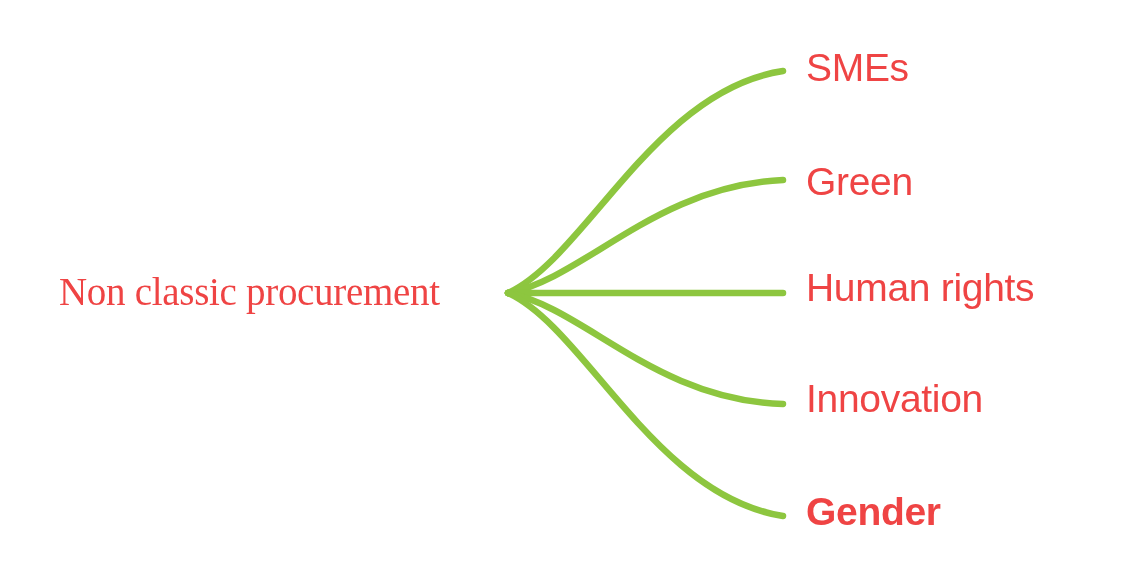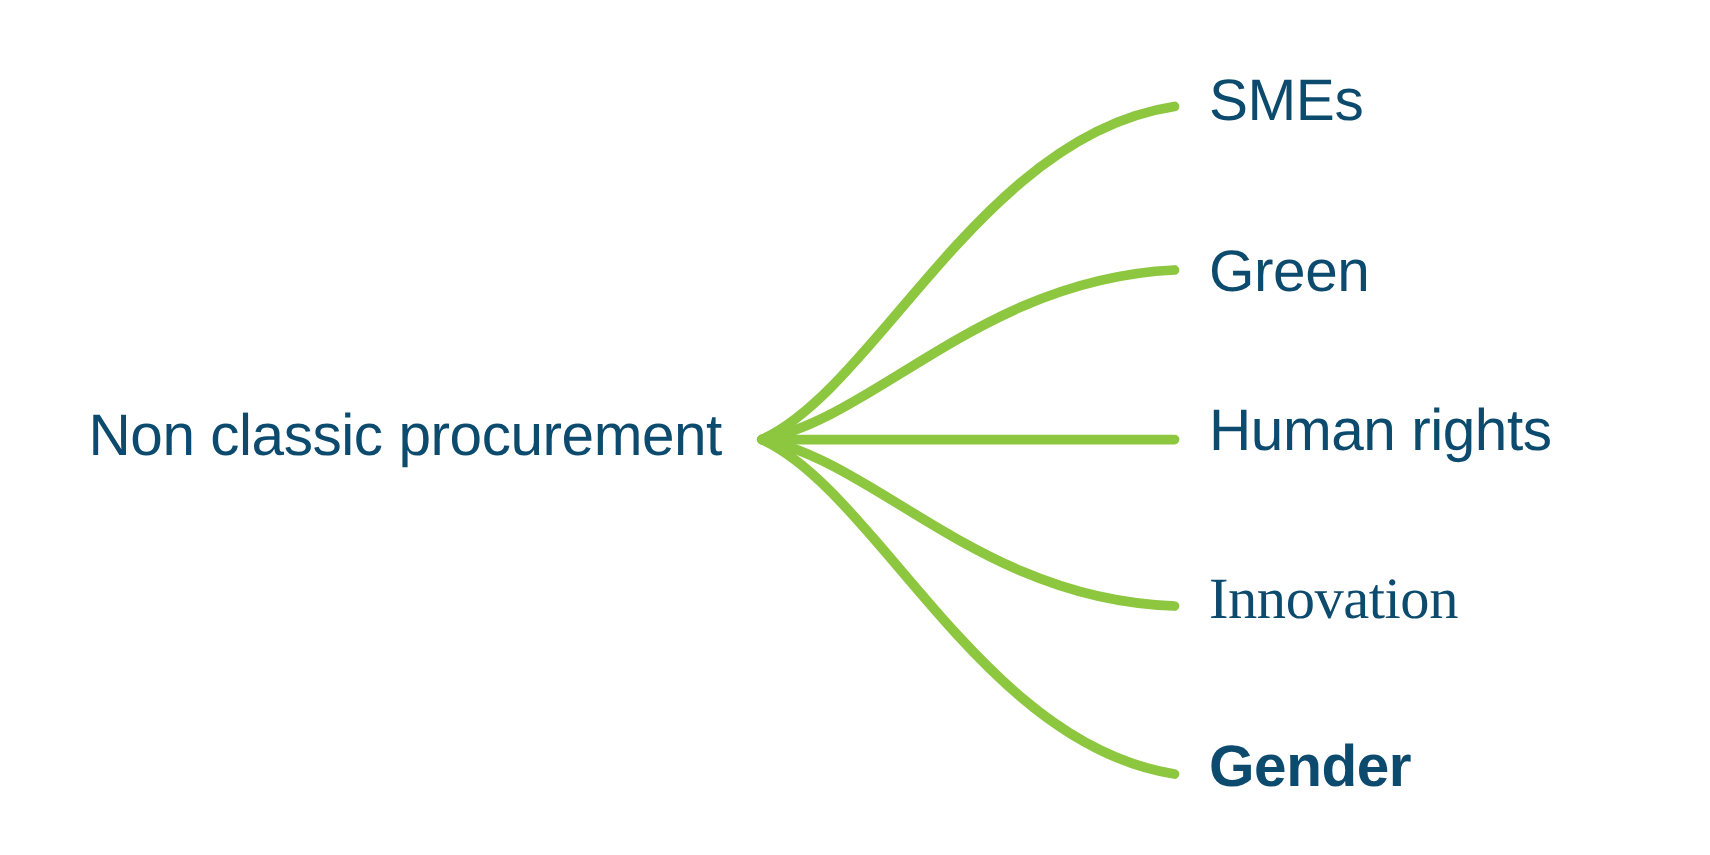--- a/index.html
+++ b/index.html
@@ -30,35 +30,36 @@
   }
   .tip-path {
     fill: #8dc63f; 
     stroke: none;
   }
   .node-label {
     position: absolute;
     height: 54px;
     display: flex;
     align-items: center;
-    color: #0c4a6e;
+    color: #ef4444;
     font-size: 39px;
     font-weight: 400;
     white-space: nowrap;
     letter-spacing: -0.3px;
   }
   .root-label {
     left: 59px;
     top: 264px;
+    font-family: Liberation Serif, serif;
   }
   .branch-label { left: 806px; }
   .branch-label.b0 { top: 41px; }
   .branch-label.b1 { top: 155px; }
   .branch-label.b2 { top: 261px; }
-  .branch-label.b3 { top: 372px; font-family: Liberation Serif, serif; }
+  .branch-label.b3 { top: 372px; }
   .branch-label.b4 { top: 485px; font-weight: bold; }
 </style>
 </head>
 <body>
 
 <div class="canvas">
 
   <svg class="branches-svg" viewBox="0 0 1140 570" xmlns="http://www.w3.org/2000/svg">
 
     <path class="tip-path" d="M 504 293 L 527 286.5 L 527 299.5 Z" fill="#8dc63f"></path>

